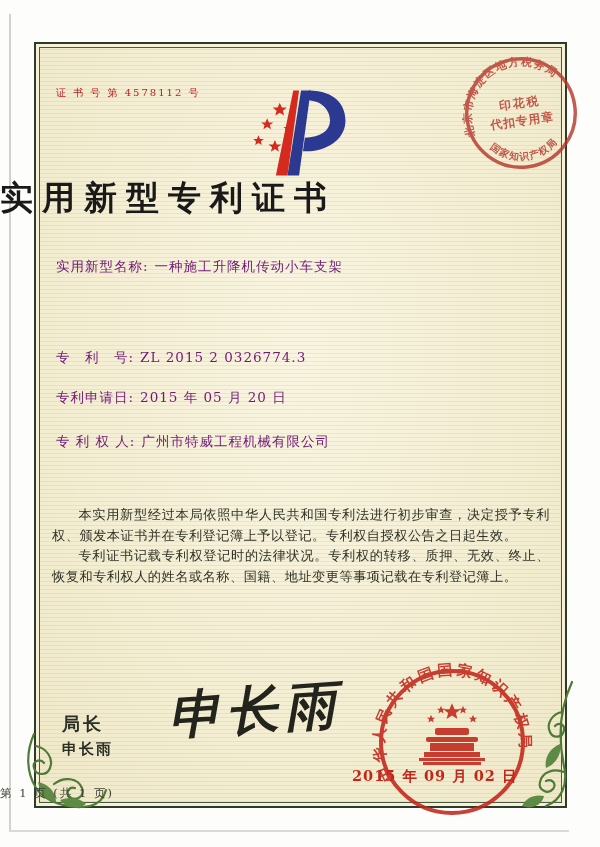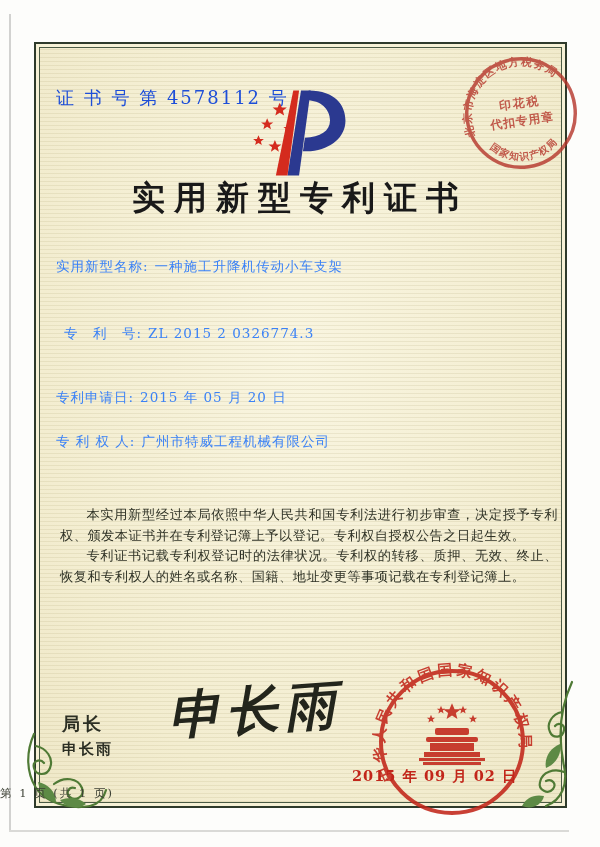--- a/index.html
+++ b/index.html
@@ -11,33 +11,33 @@
   
   .frame { position:absolute; left:34px; top:42px; width:533px; height:766px;
            border:2px solid #2e3a2b; padding:3px; background:#f6f1d6; }
   .frame-inner { width:100%; height:100%; border:1px solid #4a5a44;
       background:
         repeating-linear-gradient(0deg, rgba(140,128,70,.12) 0 1px, rgba(0,0,0,0) 1px 4px),
         radial-gradient(ellipse at 50% 40%, #f9f5e0 0%, #f3edd0 70%, #efe8c8 100%);
   }
 
   .abs { position:absolute; }
-  .cert-number { left:56px; top:86px; font-size:18px; color:#1d4ed8; letter-spacing:2px; }
+  .cert-number { left:56px; top:86px; font-size:10px; color:#b91c1c; letter-spacing:2px; }
 
   .logo { left:243px; top:84px; width:116px; height:98px; }
 
-  .title { left:0; top:176px; width:600px; text-align:center; font-size:33px; font-weight:bold;
+  .title { left:0; top:176px; width:600px; text-align:left; font-size:33px; font-weight:bold;
            color:#191919; letter-spacing:9px; }
 
-  .field { left:56px; width:470px; font-size:13.5px; color:#3b82f6; letter-spacing:1px; white-space:nowrap; }
+  .field { left:56px; width:470px; font-size:13.5px; color:#701a75; letter-spacing:1px; white-space:nowrap; }
   .field .lab { margin-right:6px; }
-  .f0 { top:258px; } .f1 { top:302px; } .f2 { top:325px;margin-left:8px; }
+  .f0 { top:258px; } .f1 { top:302px; } .f2 { top:349px; }
   .f3 { top:389px; } .f4 { top:433px; } .f5 { top:479px; }
 
-  .body-text { left:60px; top:505px; width:498px; font-size:13.2px; line-height:20.5px;
+  .body-text { left:52px; top:505px; width:498px; font-size:13.2px; line-height:20.5px;
                color:#2f3226; text-align:justify; letter-spacing:.5px; }
   .body-text p { text-indent:2em; margin:0; }
 
   .sig-title { left:62px; top:712px; font-size:18px; font-weight:bold; color:#2c2f24; letter-spacing:3px; }
   .sig-name  { left:62px; top:740px; font-size:15px; font-weight:bold; color:#2c2f24; letter-spacing:2px; }
   .autograph { left:140px; top:676px; width:230px; text-align:center; font-size:52px; font-weight:bold;
                font-style:italic; color:#23251c; transform:rotate(-4deg); letter-spacing:6px; }
 
   .seal-svg { left:352px; top:642px; width:200px; height:200px; }
   .seal-date { left:352px; top:767px; width:200px; font-size:14.5px; font-weight:bold; color:#c2261a;

